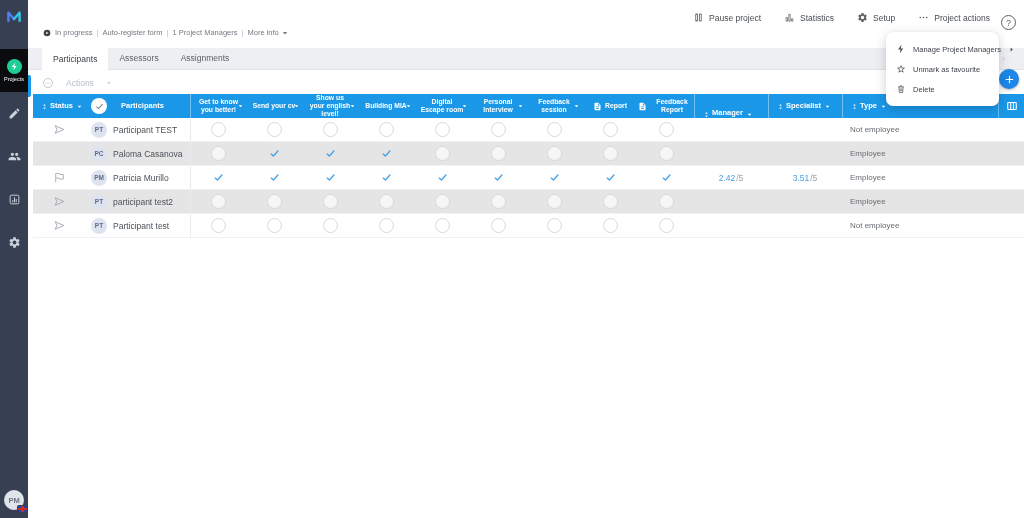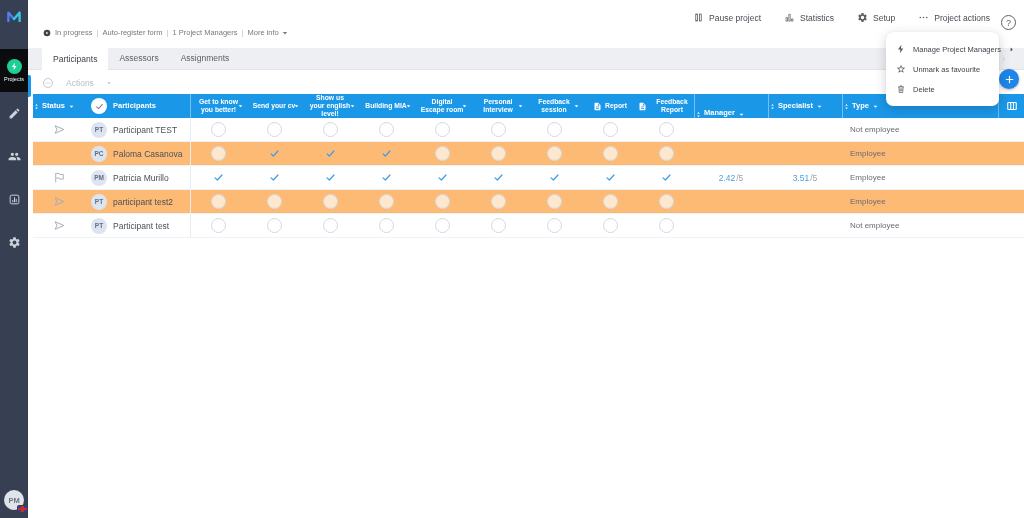--- a/index.html
+++ b/index.html
@@ -58,34 +58,34 @@
   #add-btn{position:absolute;left:999px;top:69px;width:20px;height:20px;border-radius:50%;background:#1d86e8;color:#fff;
     display:flex;align-items:center;justify-content:center;z-index:6;box-shadow:0 1px 3px rgba(0,0,0,.3);cursor:pointer}
   #add-btn .ic{width:11px;height:11px}
 
   
   #table{position:absolute;left:33px;top:94px;width:991px}
   #thead{display:flex;height:24px;background:#1b97e8;color:#fff;position:relative}
   .th{display:flex;align-items:center;justify-content:center;font-size:6.8px;font-weight:bold;
     position:relative;line-height:1.15;text-align:center;cursor:pointer}
   .th .lbl{max-width:44px}
-  .th.sort,.th.plain{justify-content:flex-start;font-size:7.5px;text-align:left}
+  .th.sort,.th.plain{justify-content:flex-start;padding-left:8px;font-size:7.5px;text-align:left}
   .th .sorti{width:7px;height:7px;margin-right:2px;opacity:.95}
   .th .arr{width:7px;height:7px;margin-left:3px}
   .th.activity .arr{position:absolute;right:2px;top:50%;transform:translateY(-50%)}
   .th.divider{border-left:1px solid rgba(255,255,255,.4)}
   .th.doc .dic{width:9px;height:9px;margin-right:3px}
   .selcirc{width:16px;height:16px;border-radius:50%;background:#fff;display:flex;align-items:center;justify-content:center;color:#7c8797}
   .selcirc .ic{width:9px;height:9px}
   #colbtn{position:absolute;right:0;top:0;width:26px;height:24px;background:#1b97e8;color:#fff;
     border-left:1px solid rgba(255,255,255,.35);display:flex;align-items:center;justify-content:center;cursor:pointer}
   #colbtn .ic{width:12px;height:12px}
 
   .tr{display:flex;height:24px;align-items:stretch;background:#fff;border-bottom:1px solid #eef1f5}
-  .tr.alt{background:#fdba74}
+  .tr.alt{background:#e5e5e5}
   .td{display:flex;align-items:center;justify-content:center}
   .td.status{width:52px}.td.select{width:28px}
   .td.pname{width:77px;justify-content:flex-start;font-size:8.5px;color:#4b5158}
   .td.act{width:56px}.td.act.first{border-left:1px solid #e8ecf1}
   .td.score{width:74px;font-size:8.5px}
   .td.type{flex:1;justify-content:flex-start;padding-left:8px;font-size:8px;color:#666c73}
   .circle{width:15px;height:15px;border-radius:50%;border:1px solid #d3d9e1;background:rgba(255,255,255,.65);cursor:pointer}
   .chk{width:11px;height:11px;color:#3f9fe8;cursor:pointer}
   .avatar{width:16px;height:16px;border-radius:50%;background:#dde4ef;color:#5d6d88;font-size:6.5px;
     font-weight:bold;display:flex;align-items:center;justify-content:center}

